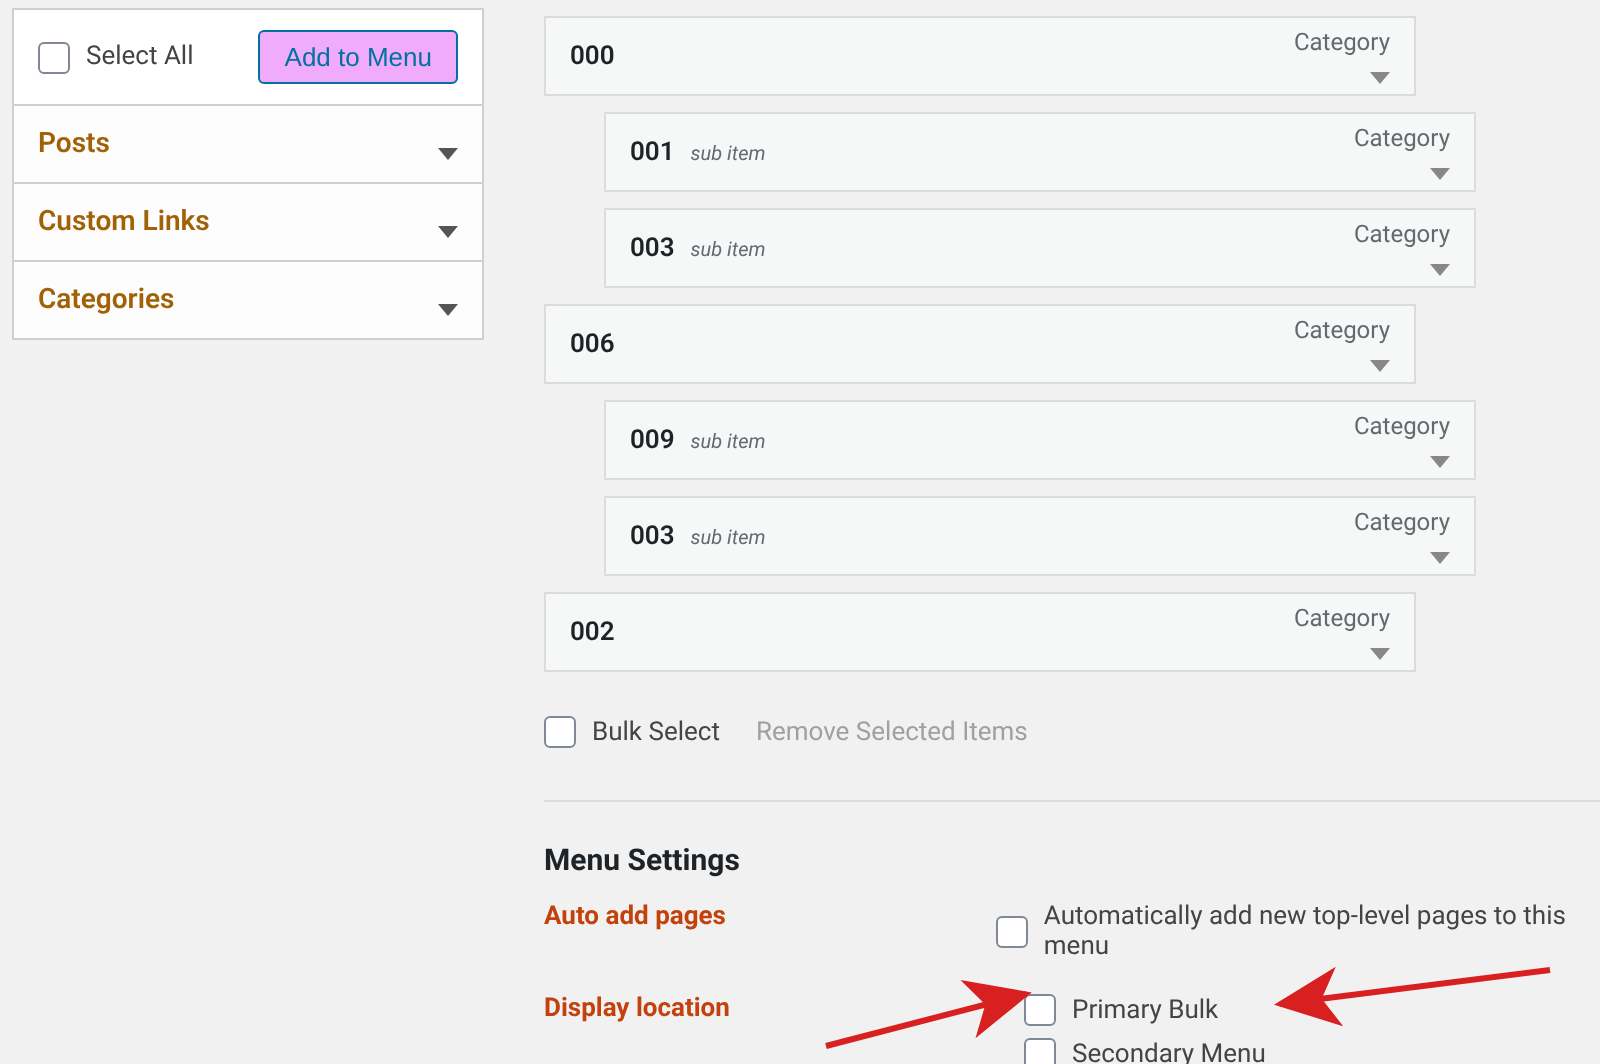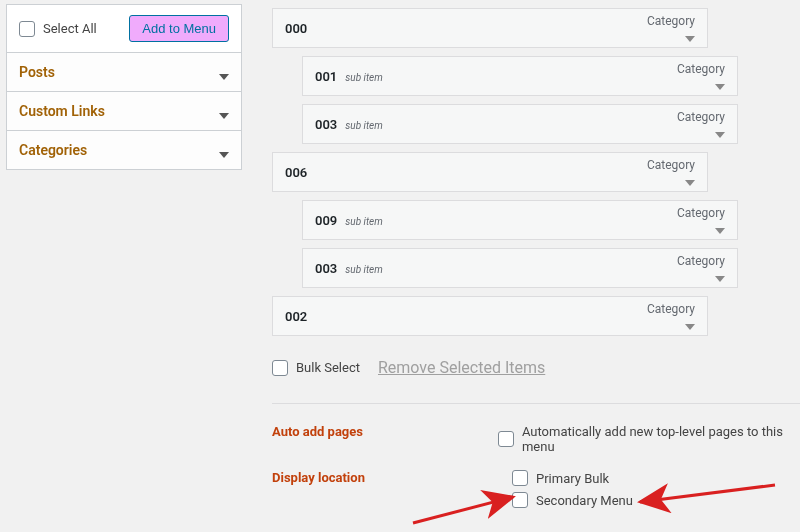--- a/index.html
+++ b/index.html
@@ -93,21 +93,21 @@
     width: 0; height: 0;
     border-left: 5px solid transparent;
     border-right: 5px solid transparent;
     border-top: 6px solid #888;
   }
   .bulk-row {
     display: flex; align-items: center; gap: 18px;
     padding: 14px 0 0 0;
   }
   .bulk-chk-wrap { display: flex; align-items: center; gap: 8px; }
-  .link-muted { color: #a0a0a0; text-decoration: underline; font-size: 16px; }
+  .link-muted { color: #a0a0a0; font-size: 13px; }
   .divider { height: 1px; background: #dcdcde; margin: 26px 0 20px 0; }
   .settings h3 { font-size: 15px; font-weight: 700; color: #1d2327; margin-bottom: 12px; }
   .settings-row { display: flex; margin-bottom: 10px; font-size: 13px; }
   .settings-label { width: 240px; color: #c2410c; font-weight: bold; }
   .settings-opts { }
   .opt { display: flex; align-items: center; gap: 8px; margin-bottom: 6px; color: #444; }
   .arrow {
     position: absolute;
     pointer-events: none;
   }
@@ -222,20 +222,21 @@
           
         </span>
         <span>Bulk Select</span>
       </div>
       <span class="link-muted">Remove Selected Items</span>
     </div>
 
     <div class="divider"></div>
 
     <div class="settings">
+      <h3>Menu Settings</h3>
       <div class="settings-row">
         <div class="settings-label">Auto add pages</div>
         <div class="settings-opts">
           <div class="opt">
             <span class="chk">
               
             </span>
             <span>Automatically add new top-level pages to this menu</span>
           </div>
         </div>

